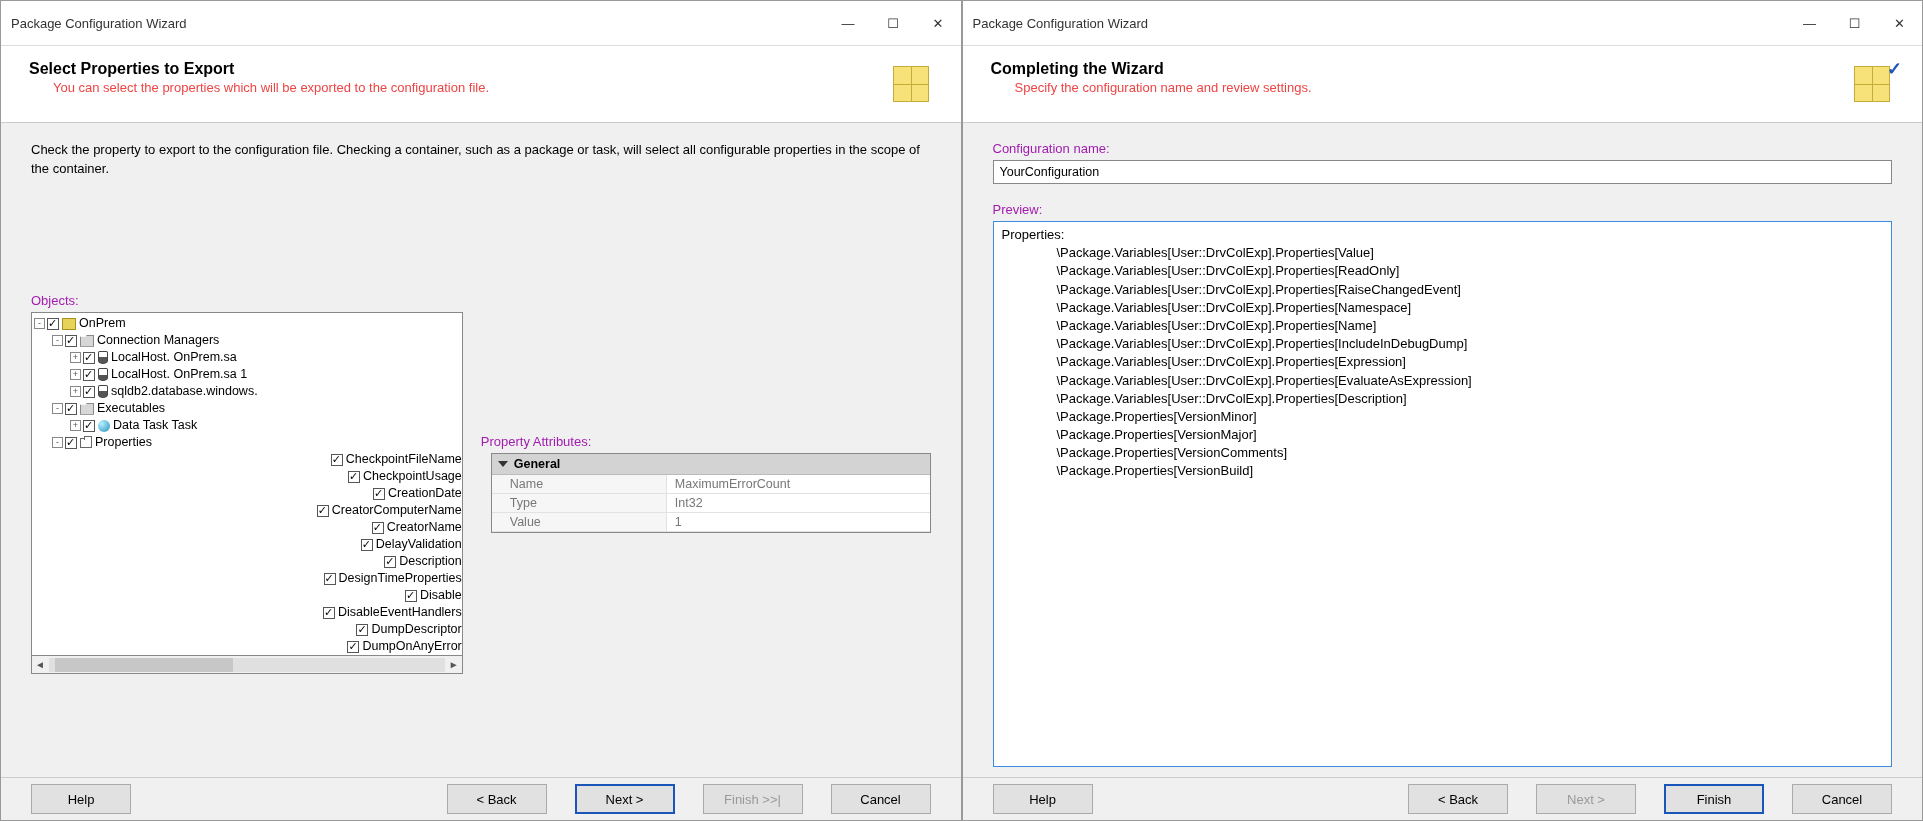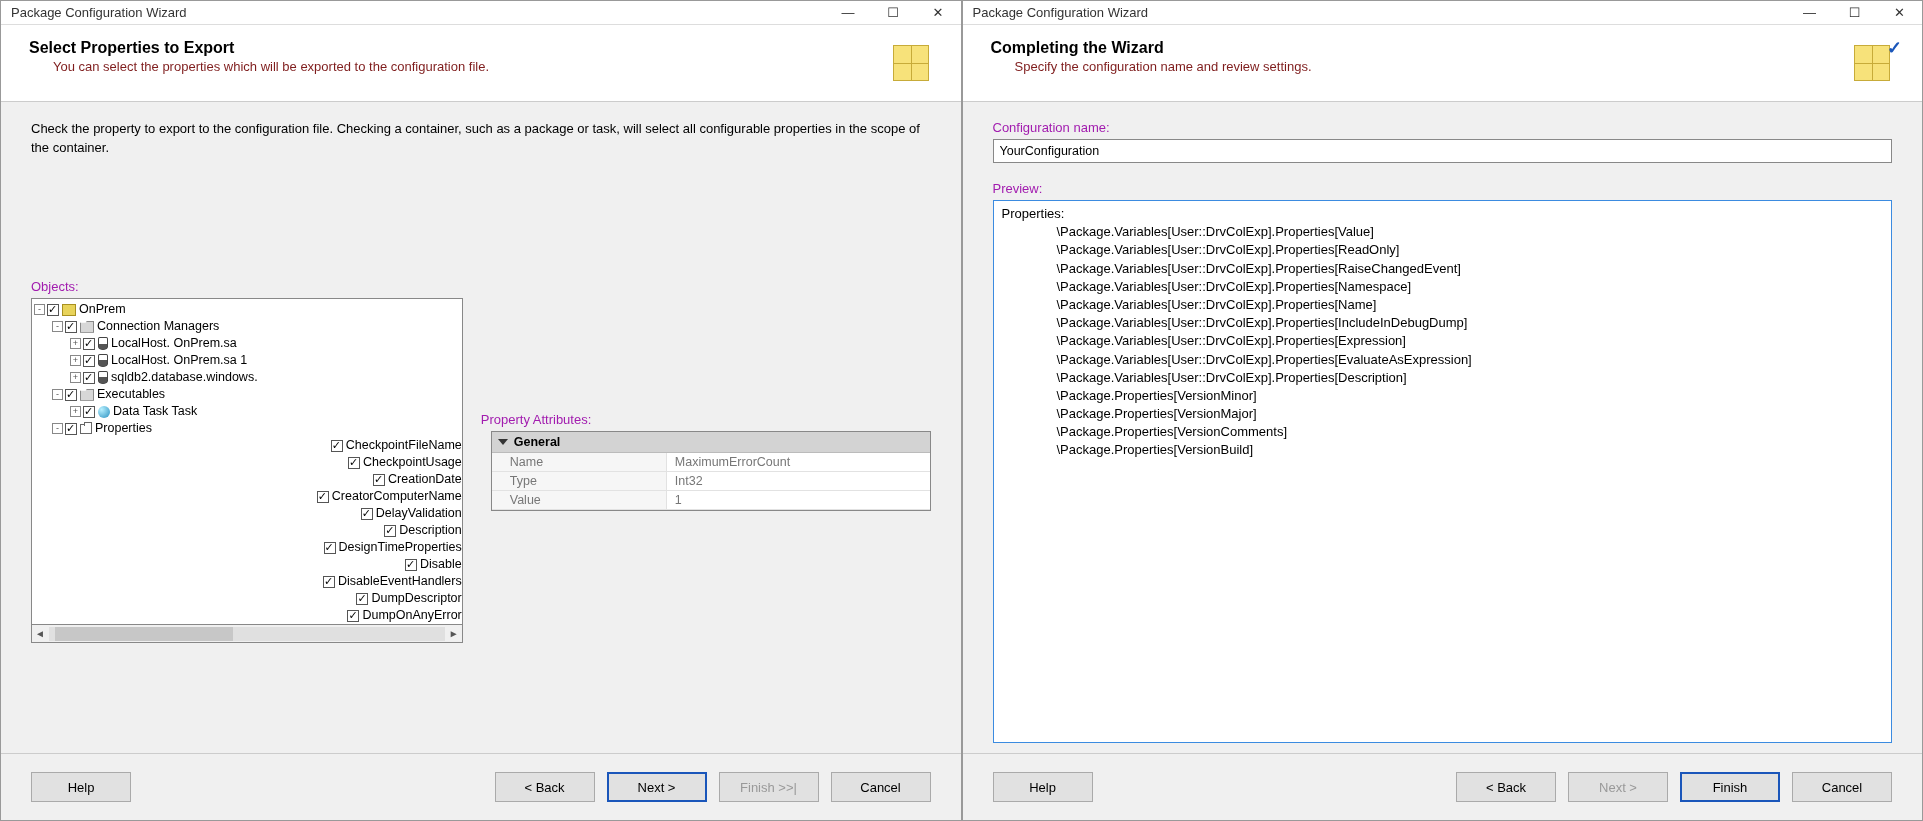--- a/index.html
+++ b/index.html
@@ -15,21 +15,21 @@
   }
   .wizard {
     width: 50%;
     height: 821px;
     border: 1px solid #999;
     display: flex;
     flex-direction: column;
     background: #f0f0f0;
   }
   .titlebar {
-    height: 24px;
+    height: 45px;
     display: flex;
     align-items: center;
     padding: 0 0 0 10px;
     background: #fff;
     border-bottom: 1px solid #ddd;
     justify-content: center;
   }
   .titlebar-text {
     flex: 1;
     font-size: 13px;
@@ -47,21 +47,21 @@
   }
   .header-band {
     background: #fff;
     border-bottom: 1px solid #ccc;
     padding: 14px 22px 14px 28px;
     display: flex;
     align-items: flex-start;
   }
   .header-text { flex: 1; }
   .header-title { font-weight: 600; font-size: 16px; color: #000; margin-bottom: 2px;}
-  .header-sub { font-size: 13px; color: #7f1d1d; padding-left: 24px; }
+  .header-sub { font-size: 13px; color: #ef4444; padding-left: 24px; }
   .header-icon {
     width: 48px; height: 48px;
     margin-left: 8px;
     position: relative;
   }
   .header-icon .box {
     position: absolute;
     width: 36px; height: 36px;
     background: #f7e27a;
     border: 1px solid #c7ab39;
@@ -215,23 +215,23 @@
     background: #fff;
     padding: 4px 2px 4px 8px;
     font-size: 13px;
     line-height: 1.4;
     overflow-y: scroll;
     white-space: nowrap;
   }
   .preview-indent { padding-left: 55px; display: block;}
   .button-bar {
     border-top: 1px solid #ccc;
-    padding: 18px 30px;
-    display: flex;
-    gap: 12px;
+    padding: 6px 30px;
+    display: flex;
+    gap: 28px;
   }
   .btn {
     min-width: 100px;
     height: 30px;
     border: 1px solid #aaa;
     background: #e1e1e1;
     font: inherit;
     font-size: 13px;
     cursor: default;
     padding: 0 14px;
@@ -343,20 +343,26 @@
               <span class="indent" style="width: 36px;"></span>
               <span class="exp spacer"></span>
               <span class="cb checked"></span>
               <span>CreationDate</span>
             </div>
             <div class="tree-row">
               <span class="indent" style="width: 36px;"></span>
               <span class="exp spacer"></span>
               <span class="cb checked"></span>
               <span>CreatorComputerName</span>
+            </div>
+            <div class="tree-row">
+              <span class="indent" style="width: 36px;"></span>
+              <span class="exp spacer"></span>
+              <span class="cb checked"></span>
+              <span>CreatorName</span>
             </div>
             <div class="tree-row">
               <span class="indent" style="width: 36px;"></span>
               <span class="exp spacer"></span>
               <span class="cb checked"></span>
               <span>DelayValidation</span>
             </div>
             <div class="tree-row">
               <span class="indent" style="width: 36px;"></span>
               <span class="exp spacer"></span>

